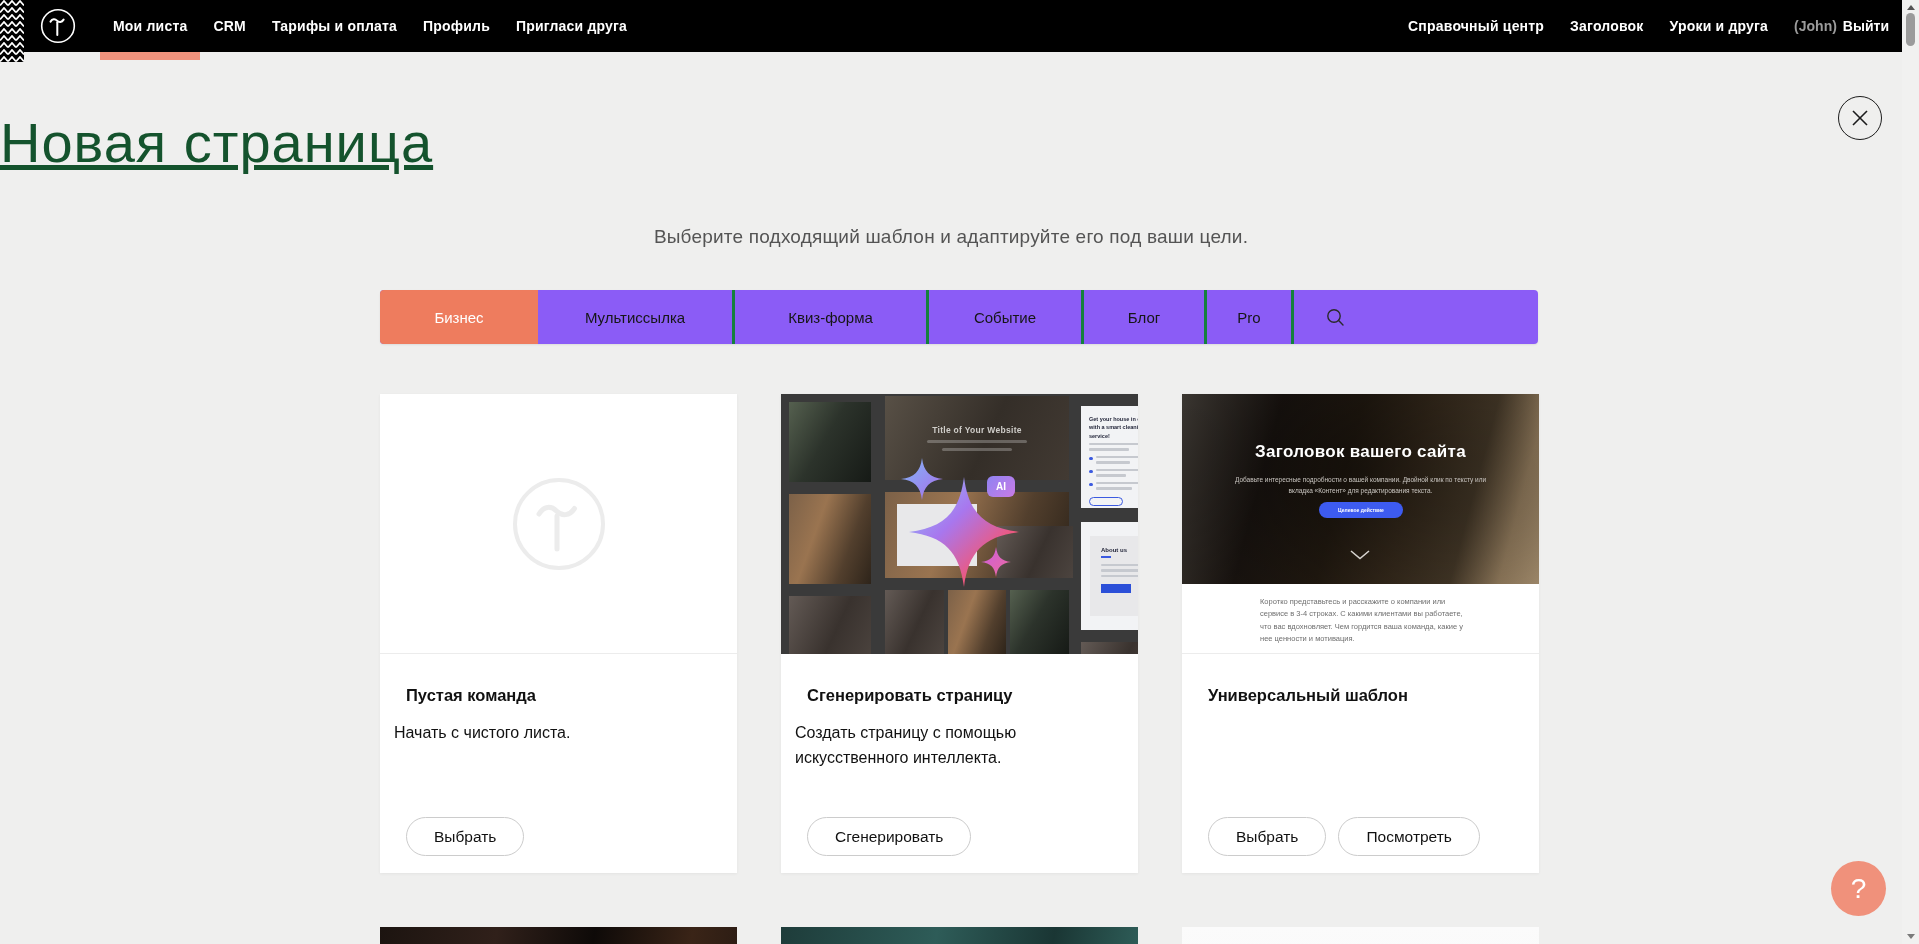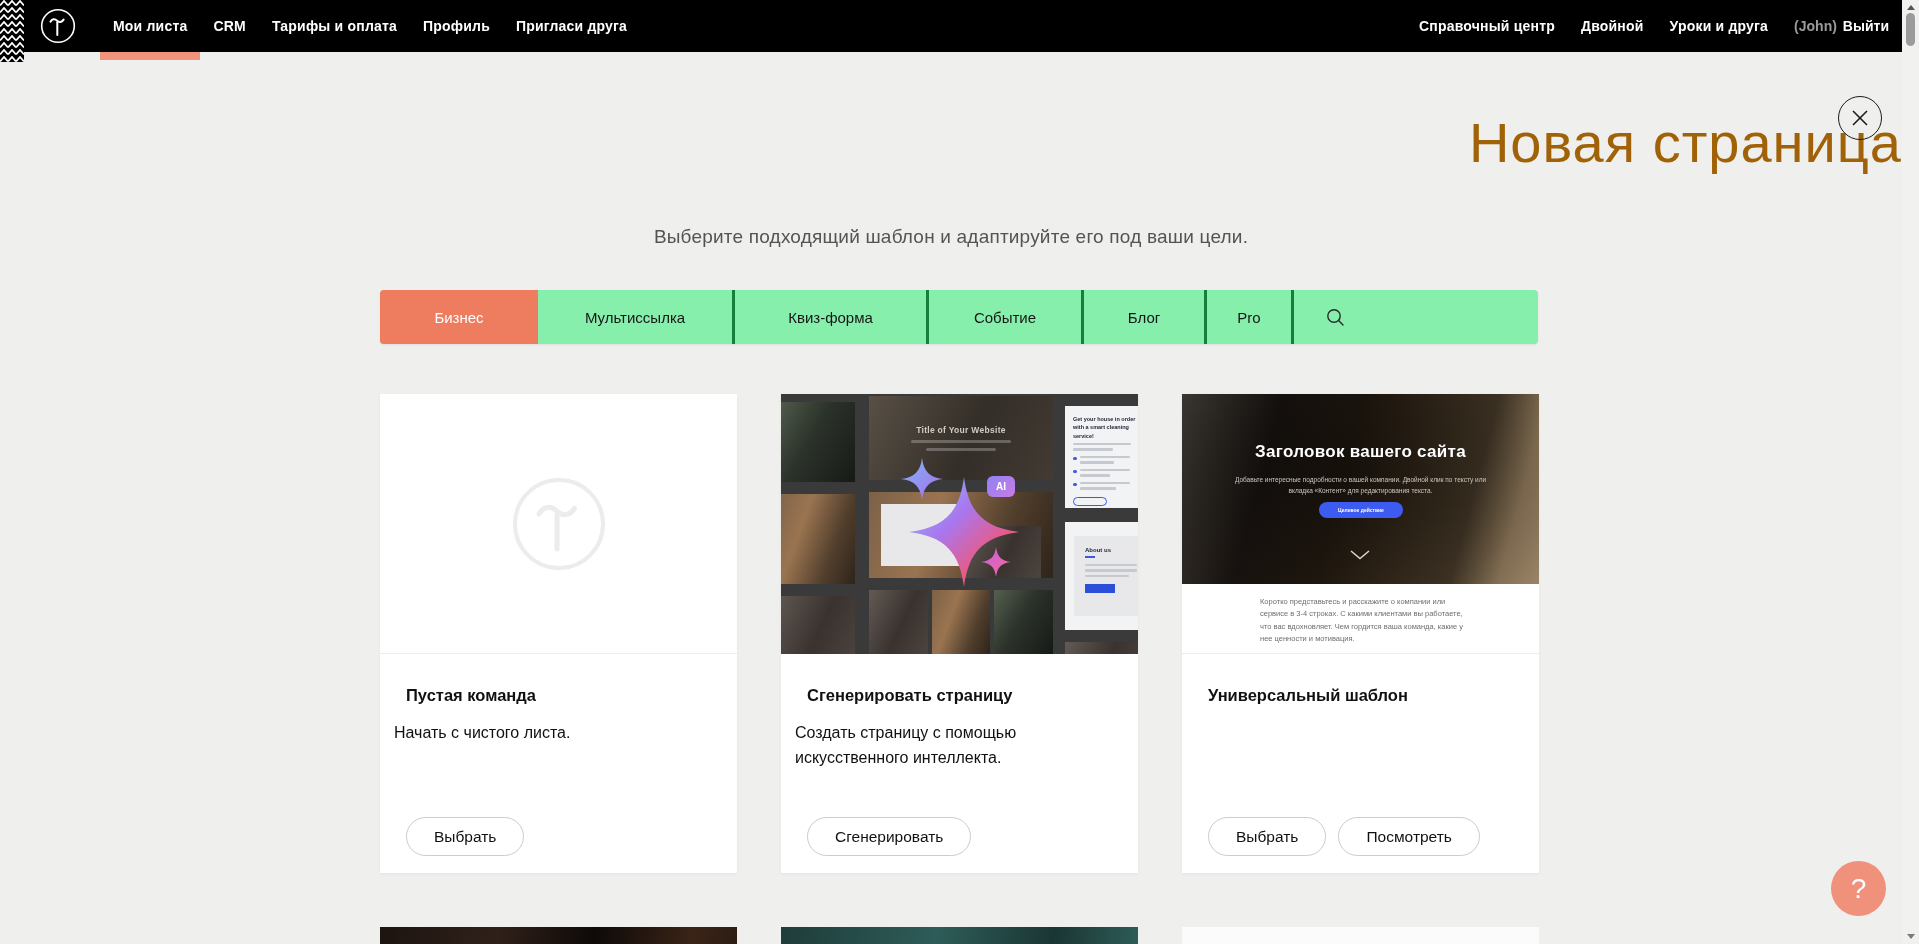--- a/index.html
+++ b/index.html
@@ -16,25 +16,25 @@
   .nav-right { margin-left:auto; display:flex; align-items:center; height:52px; padding-right:30px; }
   .nav-right .nav-item { font-weight:600; }
   .nav-user { color:#9b9b9b; font-size:14px; font-weight:600; margin-left:13px; }
   .nav-logout { color:#fff; font-size:14px; font-weight:700; margin-left:6px; cursor:pointer; }
 
   
   .close-btn { position:absolute; left:1838px; top:96px; width:44px; height:44px; border:1.6px solid #1c1c1c; border-radius:50%; background:transparent; display:flex; align-items:center; justify-content:center; cursor:pointer; z-index:15; }
   .help-btn { position:absolute; left:1831px; top:861px; width:55px; height:55px; border-radius:50%; background:#f0917b; color:#fff; display:flex; align-items:center; justify-content:center; font-size:28px; font-weight:300; cursor:pointer; z-index:15; }
 
   
-  .page-title { position:absolute; left:0; top:110px; width:1902px; text-align:right; font-size:56px; font-weight:300; color:#a16207; letter-spacing:1px; }
+  .page-title { position:absolute; left:0; top:110px; width:1902px; text-align:left; font-size:56px; font-weight:300; color:#14532d; letter-spacing:1px;text-decoration:underline; }
   .page-subtitle { position:absolute; left:0; top:226px; width:1902px; text-align:center; font-size:19px; font-weight:300; color:#545454; letter-spacing:.2px; }
 
   
-  .tabs { position:absolute; left:380px; top:290px; width:1158px; height:54px; display:flex; background:#86efac; border-radius:4px; box-shadow:0 1px 2px rgba(0,0,0,.08); }
+  .tabs { position:absolute; left:380px; top:290px; width:1158px; height:54px; display:flex; background:#8b5cf6; border-radius:4px; box-shadow:0 1px 2px rgba(0,0,0,.08); }
   .tab { display:flex; align-items:center; justify-content:center; font-size:15px; color:#161616; border-left:3px solid #15803d; cursor:pointer; }
   .tab:first-child { border-left:none; border-radius:4px 0 0 4px; }
   .tab:last-child { border-radius:0 4px 4px 0; }
   .tab.active { background:#ee7c5e; color:#fff; border-left:none; }
   .tab.active + .tab { border-left:none; }
   .t0{width:158px}.t1{width:162px}.t2{width:194px}.t3{width:194px}.t4{width:155px}.t5{width:123px}.t6{width:87px}.t7{width:85px}
 
   
   .cards { position:absolute; left:380px; top:394px; display:flex; gap:44px; }
   .card { width:357px; height:479px; background:#fff; box-shadow:0 1px 3px rgba(0,0,0,.05); position:relative; }
@@ -42,21 +42,21 @@
   .card-title { margin:32px 26px 0; font-size:16.5px; font-weight:700; color:#111; }
   .card-desc { margin:16px 14px 0; font-size:16px; line-height:1.55; color:#111; }
   .btn-row { position:absolute; left:26px; bottom:17px; display:flex; gap:12px; }
   .pill-btn { height:39px; padding:0 27px; border:1px solid #ccc; border-radius:22px; background:#fff; font-size:15.5px; color:#111; display:flex; align-items:center; cursor:pointer; font-family:"Liberation Sans",sans-serif; }
 
   
   .preview-blank { border-bottom:1px solid #ececec; display:flex; align-items:center; justify-content:center; }
 
   
   .preview-ai { background:#3a3a3a; }
-  .ph { position:absolute; }
+  .ph { position:absolute;margin-left:16px; }
   .ph-desk   { background:linear-gradient(120deg,#55604f 0%,#2c332b 45%,#161a16 100%); }
   .ph-living { background:linear-gradient(110deg,#7c6148 0%,#9a7450 35%,#523f2d 70%,#2e241a 100%); }
   .ph-people { background:linear-gradient(115deg,#635a55 0%,#39322e 55%,#4c443f 100%); }
   .hero-block { background:linear-gradient(115deg,#585046 0%,#342e28 55%,#423a33 100%); display:flex; flex-direction:column; align-items:center; justify-content:center; }
   .hero-block .ht { color:#cfcdc9; font-size:8.5px; font-weight:600; letter-spacing:.3px; }
   .hero-block .hl { width:100px; height:3px; background:rgba(255,255,255,.25); border-radius:2px; margin-top:5px; }
   .hero-block .hl2 { width:70px; }
   .mini-card { background:#f2f3f5; }
   .mini-pad { padding:9px 8px; }
   .mini-head { font-size:5.5px; font-weight:700; color:#23263a; line-height:1.5; }
@@ -122,21 +122,21 @@
   <div class="nav-left">
     <div class="nav-item active">Мои листа</div>
     <div class="nav-item">CRM</div>
     <div class="nav-item">Тарифы и оплата</div>
     <div class="nav-item">Профиль</div>
     <div class="nav-item">Пригласи друга</div>
   </div>
 
   <div class="nav-right">
     <div class="nav-item">Справочный центр</div>
-    <div class="nav-item">Двойной</div>
+    <div class="nav-item">Заголовок</div>
     <div class="nav-item">Уроки и друга</div>
     <span class="nav-user">(John)</span>
     <span class="nav-logout">Выйти</span>
   </div>
 </div>
 
 <div class="close-btn">
   <svg width="18" height="18" viewBox="0 0 18 18">
     <line x1="2" y1="2" x2="16" y2="16" stroke="#1c1c1c" stroke-width="1.6"></line>
     <line x1="16" y1="2" x2="2" y2="16" stroke="#1c1c1c" stroke-width="1.6"></line>

